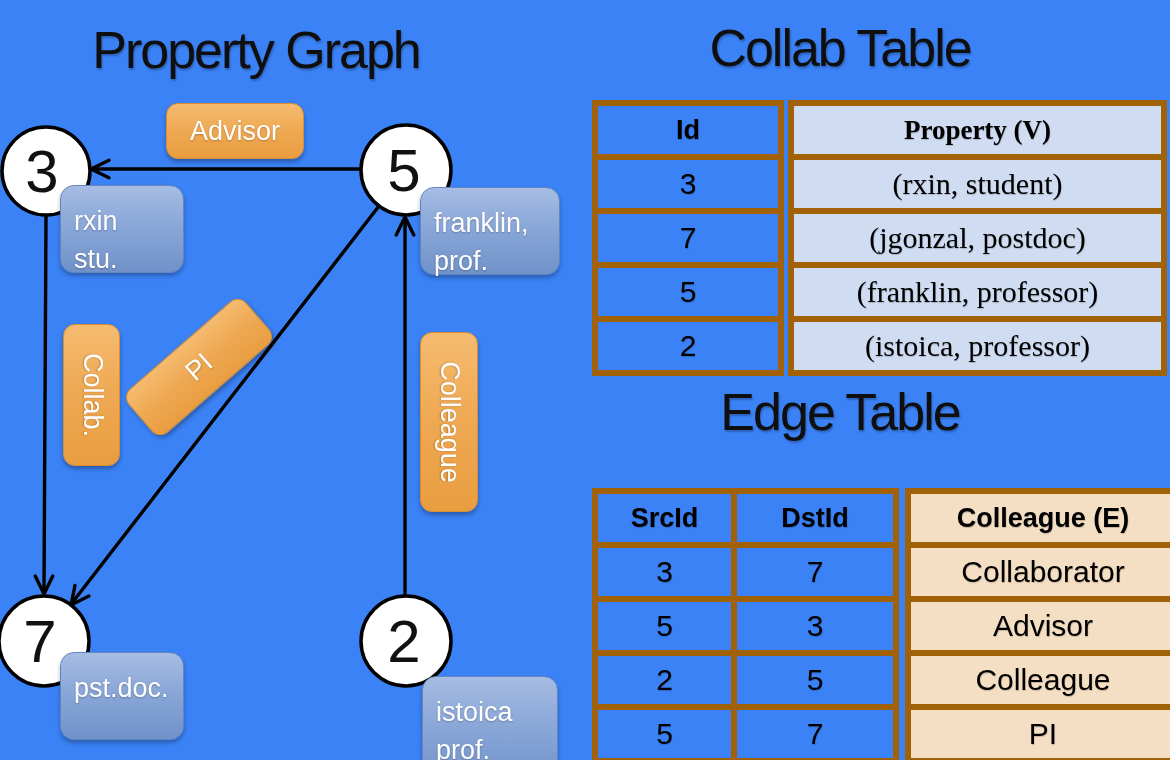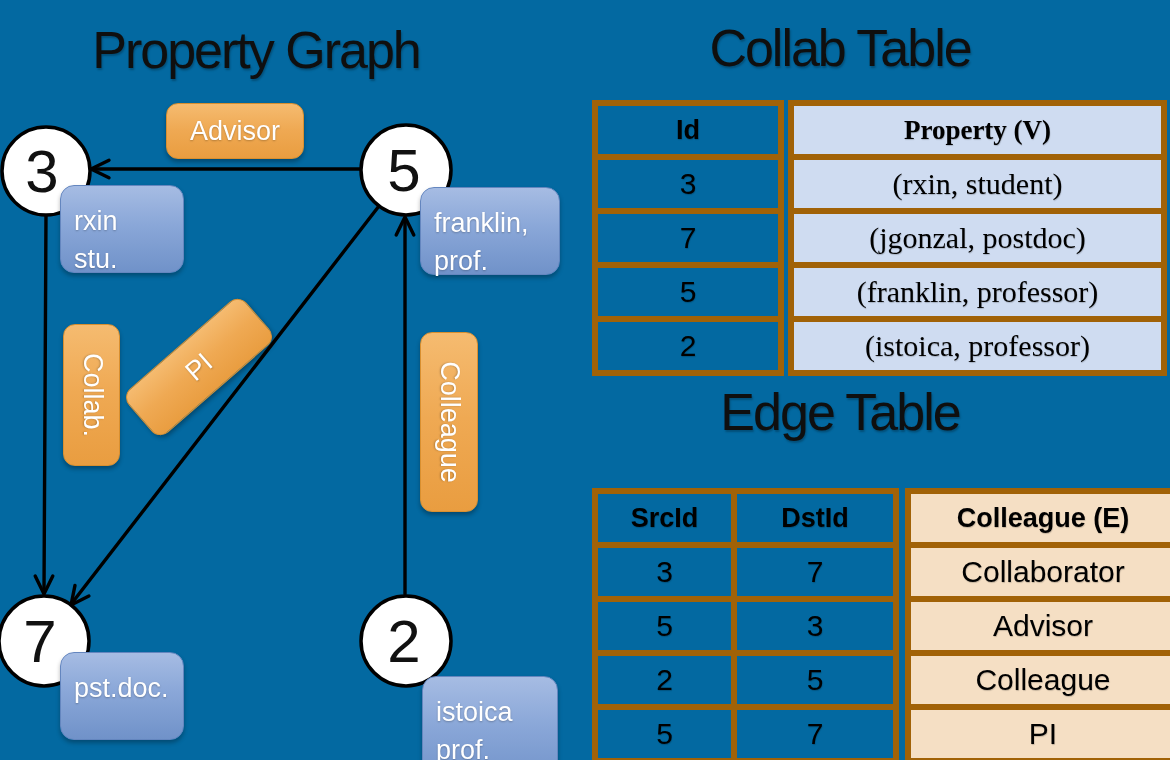--- a/index.html
+++ b/index.html
@@ -1,18 +1,18 @@
 <!DOCTYPE html>
 <html><head>
 <meta charset="utf-8">
 <style>
   html,body{margin:0;padding:0;background:#ffffff;}
   #slide{
     position:relative;width:1170px;height:760px;overflow:hidden;
-    background:#0369a1;font-family:"Liberation Sans",sans-serif;color:#000;
+    background:#3b82f6;font-family:"Liberation Sans",sans-serif;color:#000;
   }
   .title{
     position:absolute;text-align:center;font-size:52px;letter-spacing:-2px;
     color:#0f0f0f;text-shadow:1px 2px 2px rgba(0,0,0,0.25);white-space:nowrap;
   }
   
   .vbox{
     position:absolute;border-radius:14px;
     background:linear-gradient(180deg,#a6bce3 0%,#8aa7d8 45%,#7092c9 100%);
     border:1px solid #6486bf;

